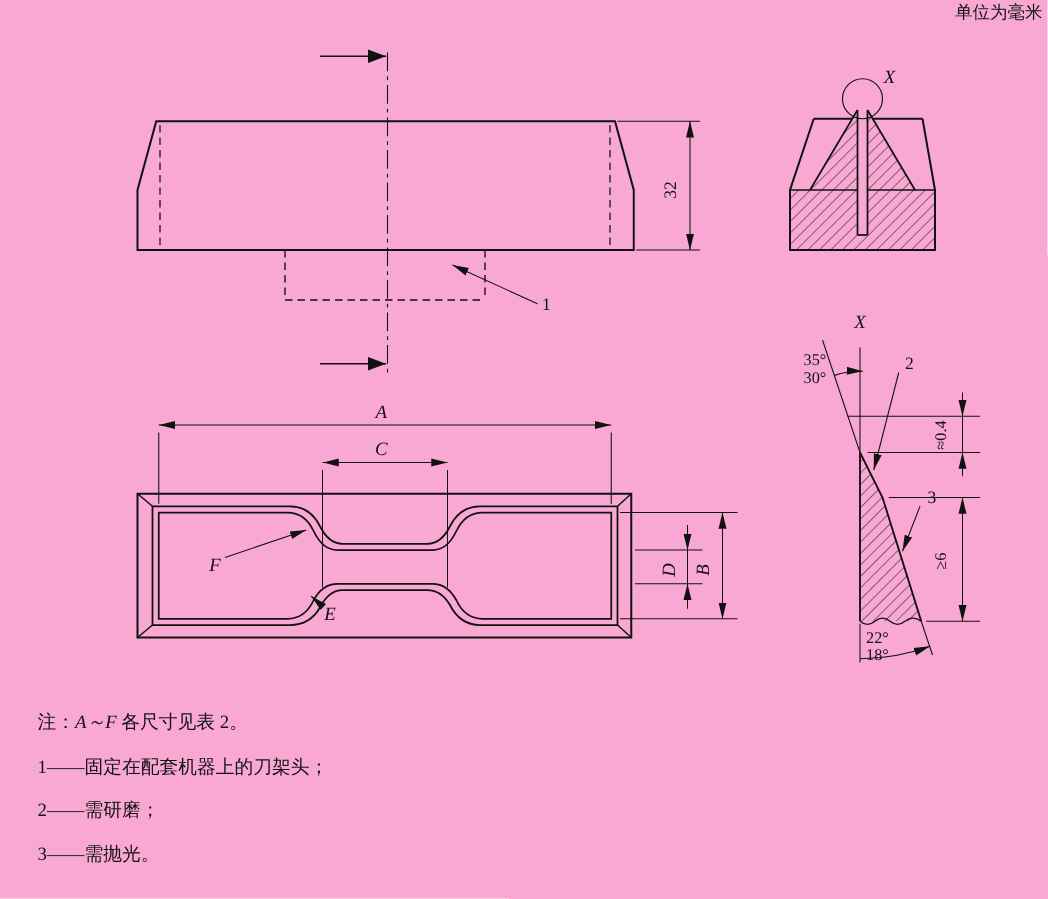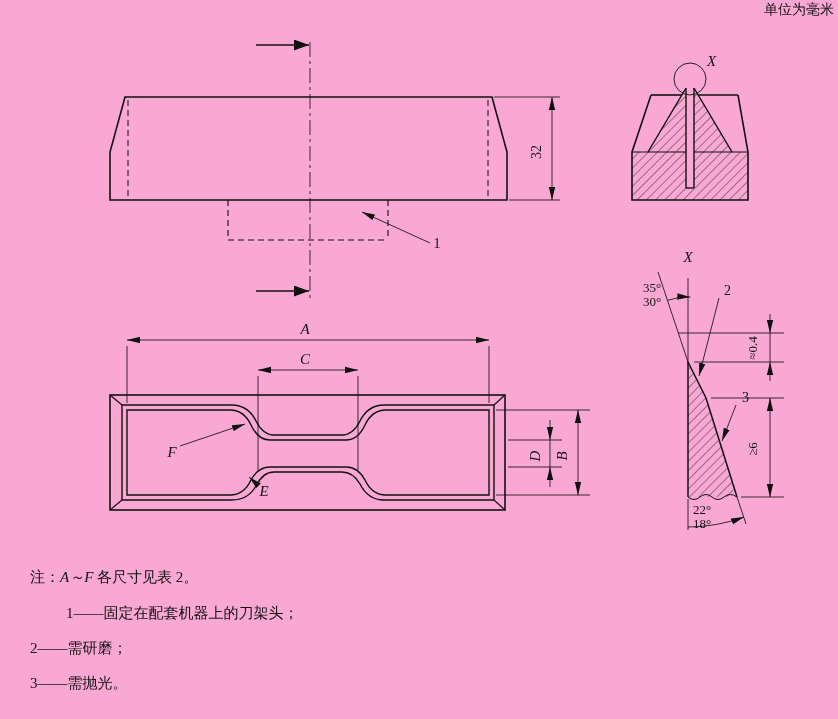--- a/index.html
+++ b/index.html
@@ -165,19 +165,19 @@
       <line x1="737" y1="497" x2="746" y2="524" stroke-width="0.85"></line>
       <path d="M688,527 A165,165 0 0 0 744,517" stroke-width="0.85" marker-end="url(#mE)"></path>
       <text class="lab-sm" x="702" y="514" text-anchor="middle" stroke="none" fill="#111">22°</text>
       <text class="lab-sm" x="702" y="528" text-anchor="middle" stroke="none" fill="#111">18°</text>
     </g>
   </svg>
 
   
   <div class="notes">
     <div class="note-line" style="top:568px;"><span>注：</span><span class="rng">A～F</span><span> 各尺寸见表 2。</span></div>
-    <div class="note-line" style="top:604px;margin-left:36px;">1——固定在配套机器上的刀架头；</div>
+    <div class="note-line" style="top:604px;">1——固定在配套机器上的刀架头；</div>
     <div class="note-line" style="top:639px;">2——需研磨；</div>
     <div class="note-line" style="top:674px;">3——需抛光。</div>
   </div>
 
 
 </div>
 
 </body></html>

